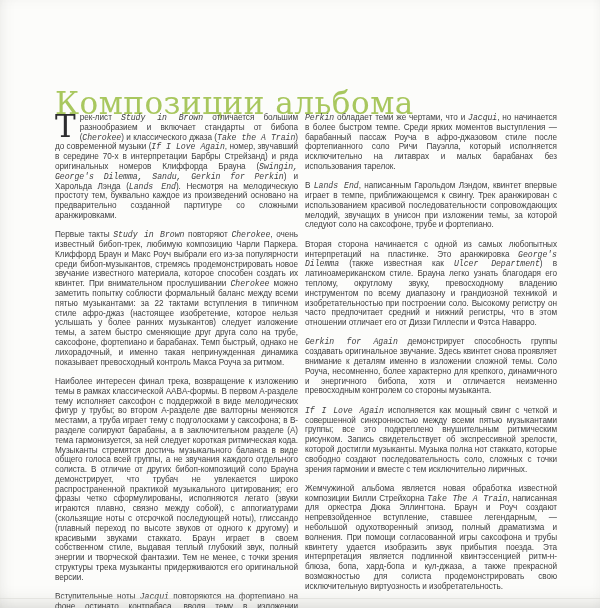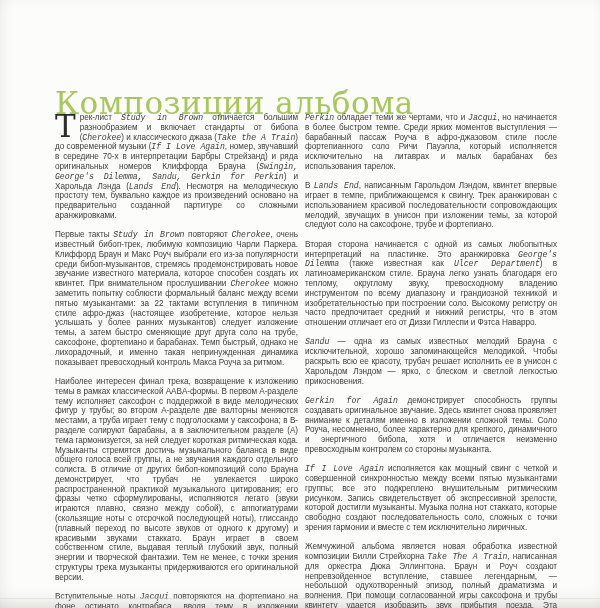--- a/index.html
+++ b/index.html
@@ -66,19 +66,18 @@
     <div class="col col-left" style="color: rgb(62, 62, 64);">
         <p class="para">Трек-лист <i>Study in Brown</i> отличается большим разнообразием и включает стандарты от бибопа (<i>Cherokee</i>) и классического джаза (<i>Take the A Train</i>) до современной музыки (<i>If I Love Again</i>, номер, звучавший в середине 70-х в интерпретации Барбры Стрейзанд) и ряда оригинальных номеров Клиффорда Брауна (<i>Swingin, George's Dilemma, Sandu, Gerkin for Perkin</i>) и Харольда Лэнда (<i>Lands End</i>). Несмотря на мелодическую простоту тем, буквально каждое из произведений основано на предварительно созданной партитуре со сложными аранжировками.</p>
         <p class="para">Первые такты <i>Study in Brown</i> повторяют <i>Cherokee</i>, очень известный бибоп-трек, любимую композицию Чарли Паркера. Клиффорд Браун и Макс Роуч выбрали его из-за популярности среди бибоп-музыкантов, стремясь продемонстрировать новое звучание известного материала, которое способен создать их квинтет. При внимательном прослушивании <i>Cherokee</i> можно заметить попытку соблюсти формальный баланс между всеми пятью музыкантами: за 22 тактами вступления в типичном стиле афро-джаз (настоящее изобретение, которое нельзя услышать у более ранних музыкантов) следует изложение темы, а затем быстро сменяющие друг друга соло на трубе, саксофоне, фортепиано и барабанах. Темп быстрый, однако не лихорадочный, и именно такая непринужденная динамика показывает превосходный контроль Макса Роуча за ритмом.</p>
         <p class="para">Наиболее интересен финал трека, возвращение к изложению темы в рамках классической AABA-формы. В первом A-разделе тему исполняет саксофон с поддержкой в виде мелодических фигур у трубы; во втором A-разделе две валторны меняются местами, а труба играет тему с подголосками у саксофона; в B-разделе солируют барабаны, а в заключительном разделе (A) тема гармонизуется, за ней следует короткая ритмическая кода. Музыканты стремятся достичь музыкального баланса в виде общего голоса всей группы, а не звучания каждого отдельного солиста. В отличие от других бибоп-композиций соло Брауна демонстрирует, что трубач не увлекается широко распространенной практикой музыкального цитирования; его фразы четко сформулированы, исполняются легато (звуки играются плавно, связно между собой), с аппогиатурами (скользящие ноты с отсрочкой последующей ноты), глиссандо (плавный переход по высоте звуков от одного к другому) и красивыми звуками стаккато. Браун играет в своем собственном стиле, выдавая теплый глубокий звук, полный энергии и творческой фантазии. Тем не менее, с точки зрения структуры трека музыканты придерживаются его оригинальной версии.</p>
         <p class="para">Вступительные ноты <i>Jacqui</i> повторяются на фортепиано на фоне остинато контрабаса, вводя тему в изложении Клиффорда Брауна. Номер построен на довольно простой и легко запоминающейся мелодии. Первый короткий перерыв в теме — у Харольда Лэнда, и Клиффорд начинает свое соло с мелодической фразировкой, которая на фоне этого звучит особенно плавно. Но именно соло Роуча выделяется своей элегантностью и достоинством: каждый пассаж ударных — это фраза, которая вполне могла бы быть характерна и для любого мелодического инструмента.</p>
       </div>
     <div class="col col-right" style="color: rgb(62, 62, 64);">
         <p class="para"><i>Perkin</i> обладает теми же чертами, что и <i>Jacqui</i>, но начинается в более быстром темпе. Среди ярких моментов выступления — барабанный пассаж Роуча в афро-джазовом стиле после фортепианного соло Ричи Пауэлла, который исполняется исключительно на литаврах и малых барабанах без использования тарелок.</p>
         <p class="para">В <i>Lands End</i>, написанным Гарольдом Лэндом, квинтет впервые играет в темпе, приближающемся к свингу. Трек аранжирован с использованием красивой последовательности сопровождающих мелодий, звучащих в унисон при изложении темы, за которой следуют соло на саксофоне, трубе и фортепиано.</p>
         <p class="para">Вторая сторона начинается с одной из самых любопытных интерпретаций на пластинке. Это аранжировка <i>George's Dilemma</i> (также известная как <i>Ulcer Department</i>) в латиноамериканском стиле. Брауна легко узнать благодаря его теплому, округлому звуку, превосходному владению инструментом по всему диапазону и грандиозной техникой и изобретательностью при построении соло. Высокому регистру он часто предпочитает средний и нижний регистры, что в этом отношении отличает его от Диззи Гиллеспи и Фэтса Наварро.</p>
-        <p class="para"><i>Sandu</i> — одна из самых известных мелодий Брауна с исключительной, хорошо запоминающейся мелодикой. Чтобы раскрыть всю ее красоту, трубач решает исполнить ее в унисон с Харольдом Лэндом — ярко, с блеском и светлой легкостью прикосновения.</p>
         <p class="para"><i>Gerkin for Again</i> демонстрирует способность группы создавать оригинальное звучание. Здесь квинтет снова проявляет внимание к деталям именно в изложении сложной темы. Соло Роуча, несомненно, более характерно для крепкого, динамичного и энергичного бибопа, хотя и отличается неизменно превосходным контролем со стороны музыканта.</p>
         <p class="para"><i>If I Love Again</i> исполняется как мощный свинг с четкой и совершенной синхронностью между всеми пятью музыкантами группы; все это подкреплено внушительным ритмическим рисунком. Запись свидетельствует об экспрессивной зрелости, которой достигли музыканты. Музыка полна нот стаккато, которые свободно создают последовательность соло, сложных с точки зрения гармонии и вместе с тем исключительно лиричных.</p>
         <p class="para">Жемчужиной альбома является новая обработка известной композиции Билли Стрейхорна <i>Take The A Train</i>, написанная для оркестра Дюка Эллингтона. Браун и Роуч создают непревзойденное вступление, ставшее легендарным, — небольшой одухотворенный эпизод, полный драматизма и волнения. При помощи согласованной игры саксофона и трубы квинтету удается изобразить звук прибытия поезда. Эта интерпретация является подлинной квинтэссенцией ритм-н-блюза, бопа, хард-бопа и кул-джаза, а также прекрасной возможностью для солиста продемонстрировать свою исключительную виртуозность и изобретательность.</p>
       </div>
   </div>
 </div>
 
 </body></html>

